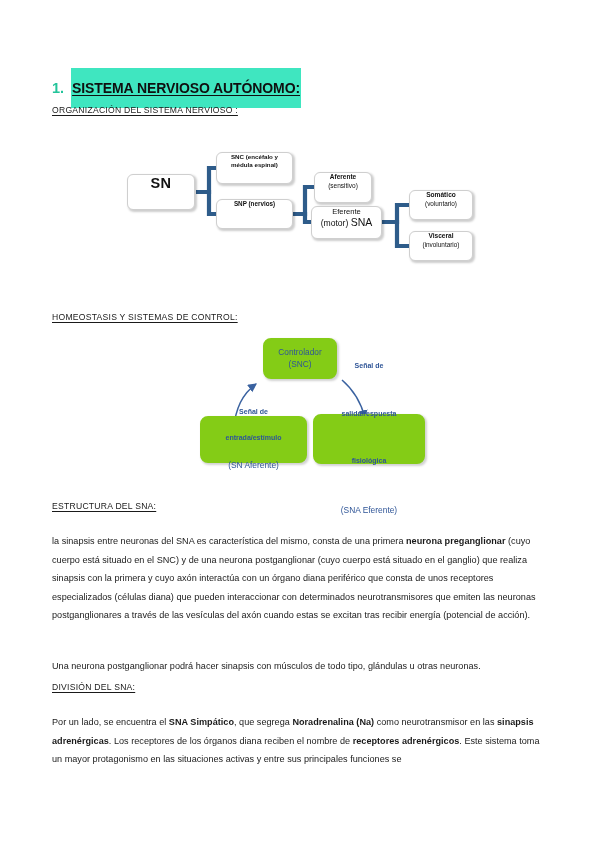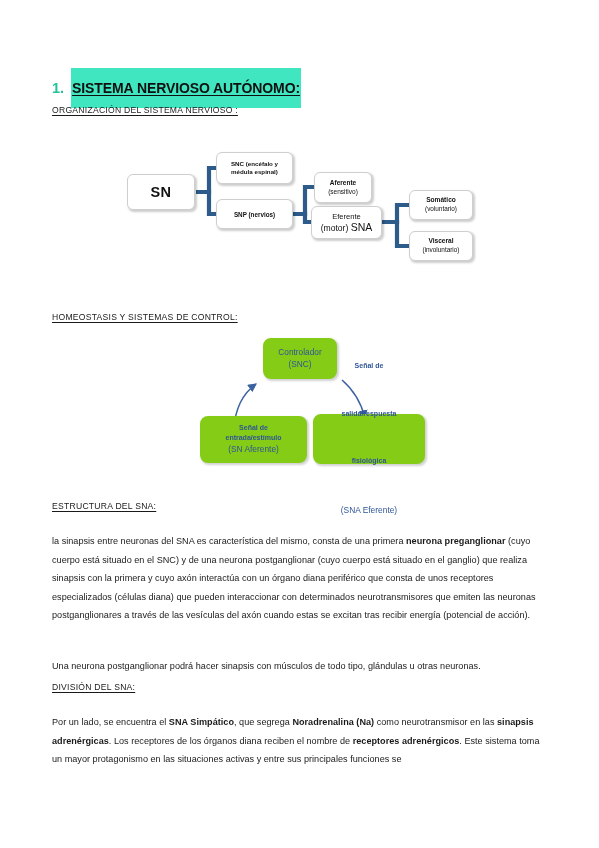--- a/index.html
+++ b/index.html
@@ -82,21 +82,21 @@
   
   .dbox {
     position: absolute;
     background: #ffffff;
     border: 1px solid #cfcfcf;
     border-radius: 6px;
     box-shadow: 1.2px 1.6px 2.2px rgba(0,0,0,0.20);
     display: flex;
     flex-direction: column;
     align-items: center;
-    justify-content: center;
+    justify-content: flex-start;
     text-align: center;
     box-sizing: border-box;
   }
 
   
   #diagram-organizacion { position: absolute; left: 0; top: 130px; width: 599px; height: 160px; }
 
   #box-sn {
     left: 127px; top: 44px; width: 68px; height: 36px;
   }
@@ -137,21 +137,21 @@
     flex-direction: column;
     align-items: center;
     justify-content: center;
     text-align: center;
     box-sizing: border-box;
     color: #2f5597;
   }
   #box-controlador { left: 263px; top: 6px; width: 74px; height: 41px; }
   #box-controlador .t { font-size: 8.3px; line-height: 11.4px; color: #2f5597; }
 
-  #box-senal-entrada { left: 200px; top: 84px; width: 107px; height: 47px; }
+  #box-senal-entrada { left: 200px; top: 84px; width: 107px; height: 47px; gap: 16px; }
   #box-senal-salida  { left: 313px; top: 82px; width: 112px; height: 50px; gap: 38px; }
   .bbox .s1 { font-size: 7px; font-weight: bold; line-height: 9.4px; color: #2f5597; }
   .bbox .s2 { font-size: 8.4px; line-height: 11.5px; color: #2f5597; margin-top: 2px; }
 
   .arrow-svg { position: absolute; left: 0; top: 0; width: 599px; height: 145px; pointer-events: none; }
 </style>
 </head>
 <body>
 
 <div class="page">

